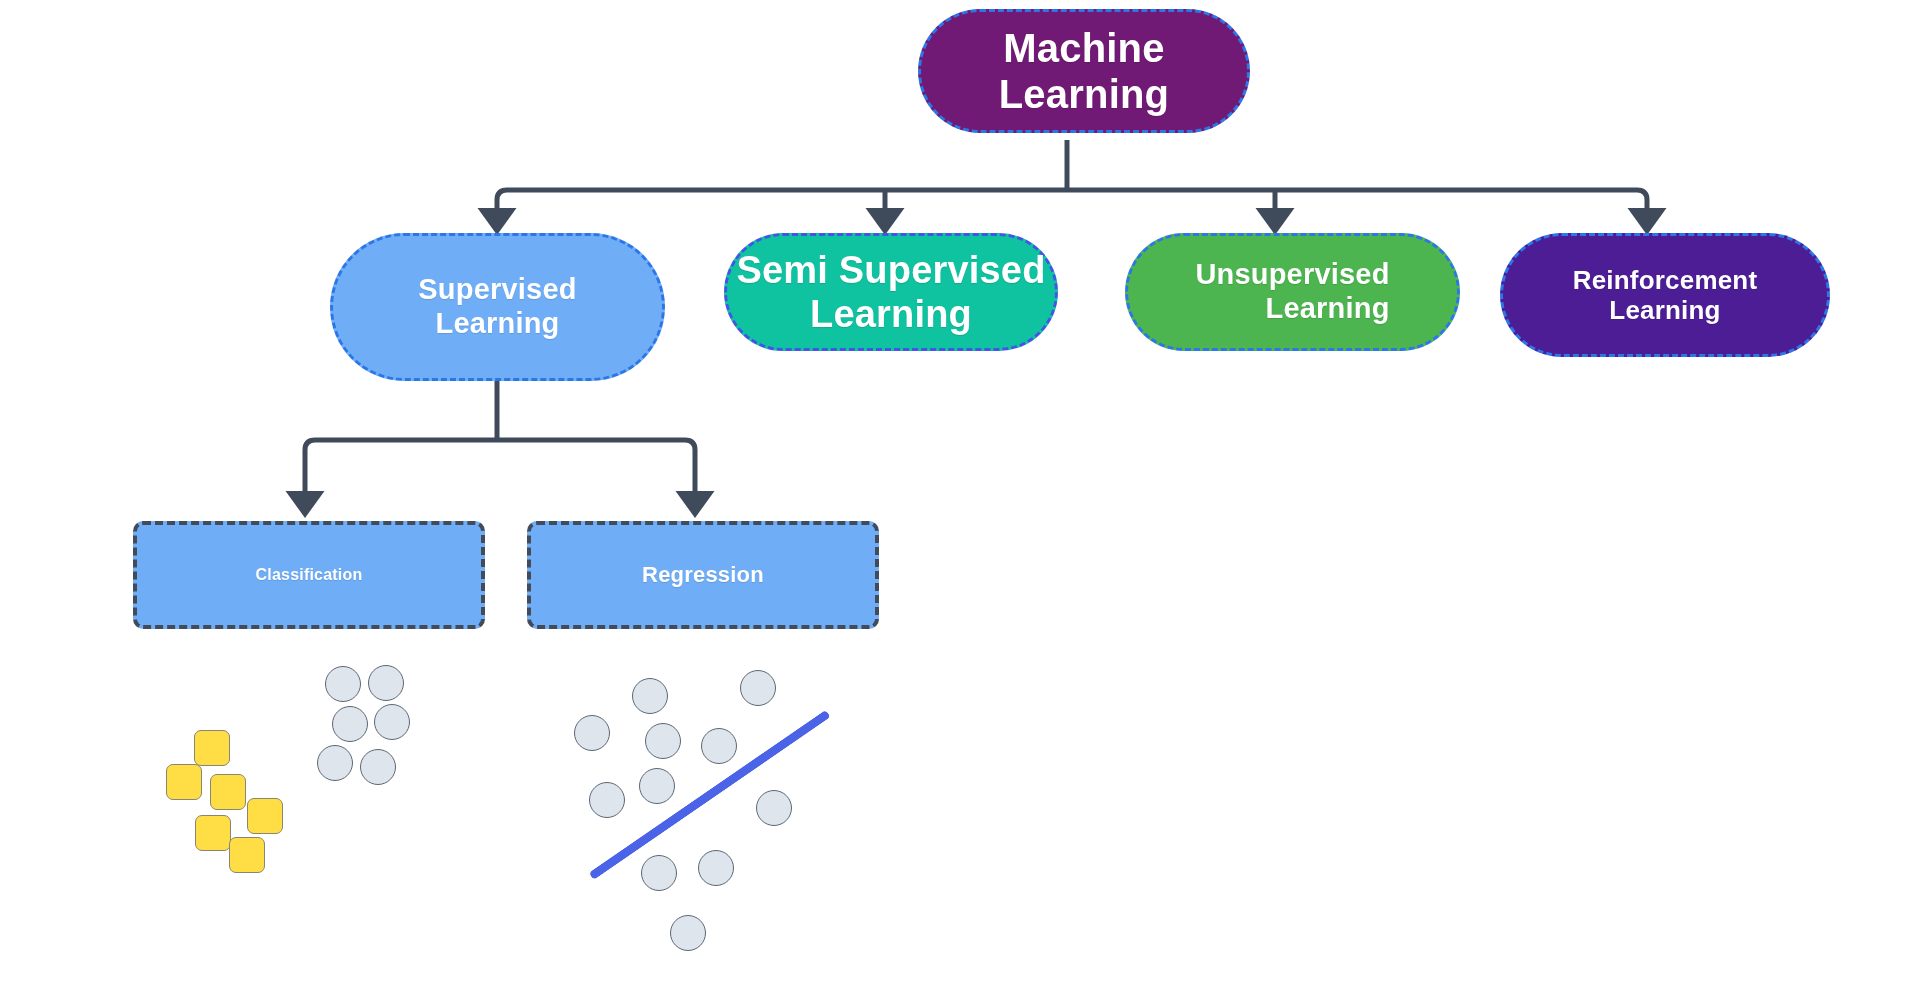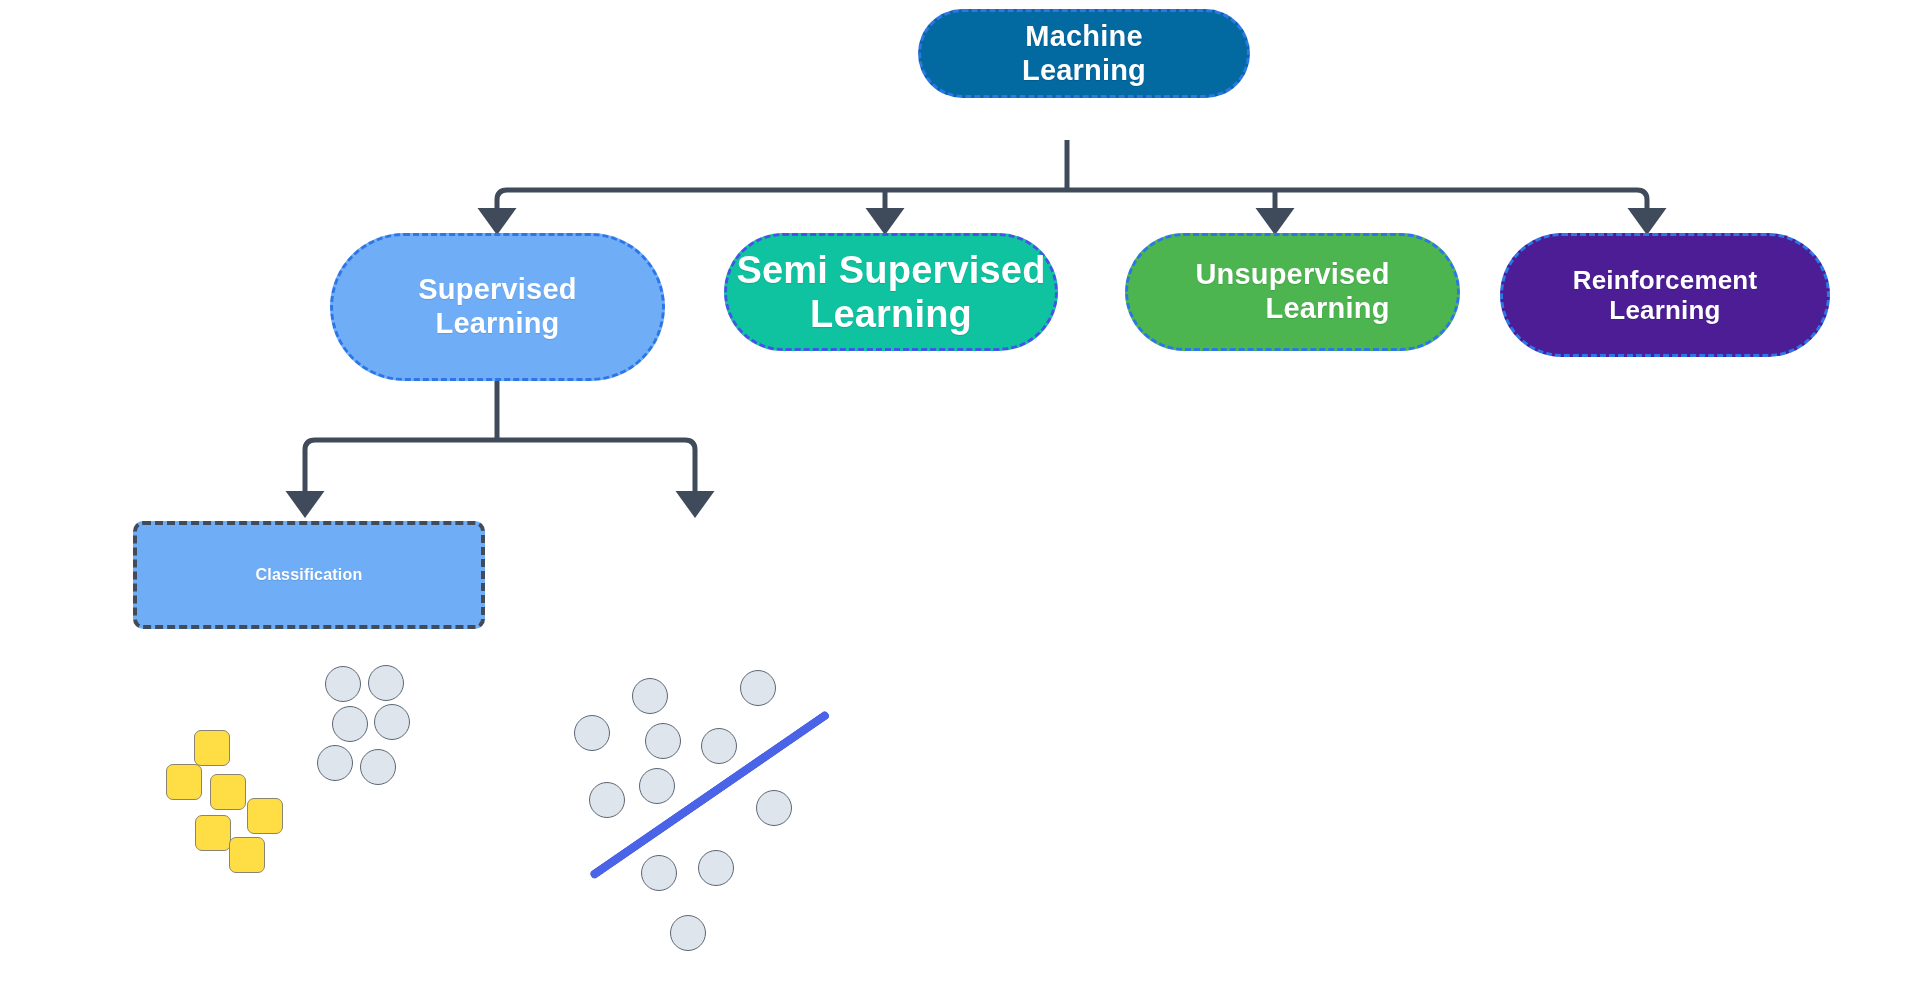--- a/index.html
+++ b/index.html
@@ -48,23 +48,23 @@
     border-radius: 999px;
   }
   .leafbox {
     border-style: dashed;
     border-width: 4px;
     border-radius: 10px;
     border-color: #414b5a;
   }
 
   #node-root {
-    left: 918px;  top: 9px;  width: 332px; height: 89px;
-    background: #0369a1; border-color: #2C76E8;
-    font-size: 29px;
+    left: 918px;  top: 9px;  width: 332px; height: 124px;
+    background: #701a75; border-color: #2C76E8;
+    font-size: 40px;
   }
   #node-supervised {
     left: 330px; top: 233px; width: 335px; height: 148px;
     background: #6FAEF7; border-color: #2C76E8;
     font-size: 29px;
   }
   #node-semi {
     left: 724px; top: 233px; width: 334px; height: 118px;
     background: #0FC2A0; border-color: #4255E8;
     font-size: 38px;
@@ -174,20 +174,23 @@
 
   <div class="node pill" id="node-reinf">
     <span>Reinforcement
 Learning</span>
   </div>
 
   <div class="node leafbox" id="node-classification">
     <span>Classification</span>
   </div>
 
+  <div class="node leafbox" id="node-regression">
+    <span>Regression</span>
+  </div>
 
   <div class="illus" id="classification-illustration"></div>
 
   <div class="illus" id="regression-illustration">
     <div id="reg-line" style="left: 591px; top: 872px; width: 287.642px; border-top-color: rgb(74, 99, 231); transform: rotate(-34.5188deg);"></div>
   </div>
 
 <div class="sq" style="left: 194px; top: 730px; background: rgb(255, 221, 68); border-color: rgb(138, 132, 112);"></div>
     <div class="sq" style="left: 166px; top: 764px; background: rgb(255, 221, 68); border-color: rgb(138, 132, 112);"></div>
     <div class="sq" style="left: 210px; top: 774px; background: rgb(255, 221, 68); border-color: rgb(138, 132, 112);"></div>

